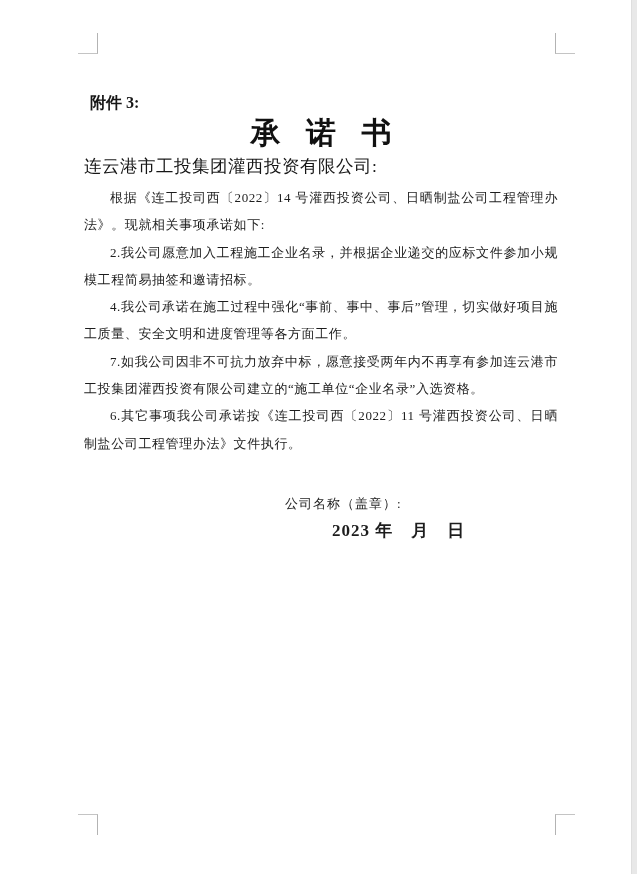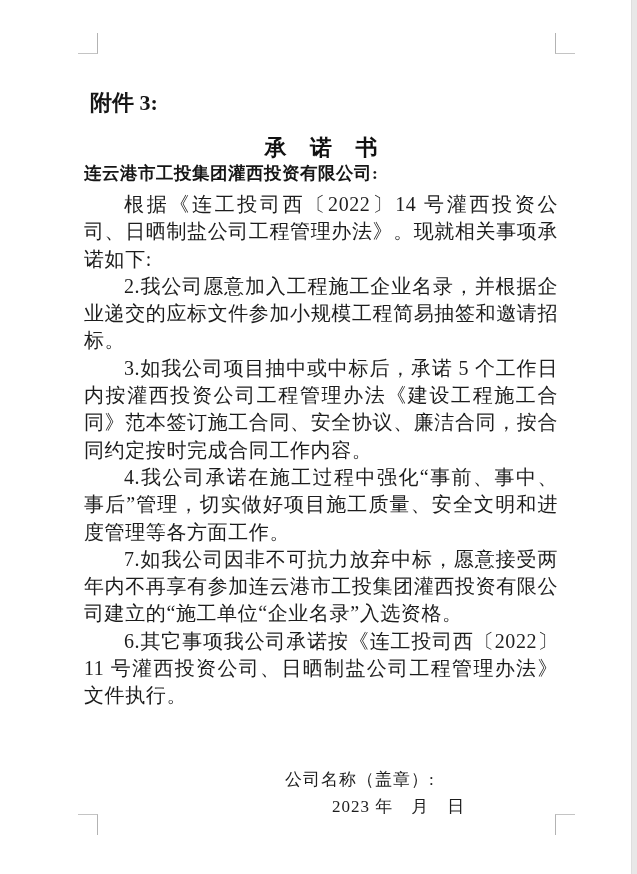--- a/index.html
+++ b/index.html
@@ -38,69 +38,70 @@
   .content {
     position: absolute;
     left: 84px;
     top: 0;
     width: 474px;
   }
 
   .attachment {
     margin: 93px 0 0 6px;
     font-weight: bold;
-    font-size: 22px;
+    font-size: 16px;
     line-height: 20px;
     color: #161616;
   }
 
   .doc-title {
-    margin-top: 21px;
+    margin-top: 6px;
     text-align: center;
     font-weight: bold;
-    font-size: 22px;
+    font-size: 30px;
     line-height: 27px;
     letter-spacing: 9px;
     text-indent: 9px; 
     color: #111111;
   }
 
   .recipient {
-    margin-top: 0;
-    font-weight: bold;
+    margin-top: 8px;
+    font-weight: normal;
     font-size: 17.5px;
     line-height: 25px;
     letter-spacing: 0.5px;
     color: #161616;
   }
 
   .doc-body {
     margin-top: 5px;
-    font-size: 20px;
+    font-size: 13px;
     line-height: 27.3px;
     text-align: justify;
   }
   .doc-body .para {
     margin: 0;
     text-indent: 2em;
     letter-spacing: 0.6px;
   }
 
   .sig-company {
-    margin-top: 56px;
+    margin-top: 33px;
     padding-left: 201px;
-    font-size: 17px;
+    font-size: 13px;
     line-height: 27px;
     letter-spacing: 1px;
   }
   .sig-date {
     padding-left: 248px;
     font-size: 17px;
     line-height: 27px;
     letter-spacing: 1px;
+    font-weight: bold;
   }
 </style>
 </head>
 <body>
 
 <div class="page-edge-right"></div>
 
 <div class="crop crop-tl"></div>
 <div class="crop crop-tr"></div>
 <div class="crop crop-bl"></div>
@@ -109,21 +110,20 @@
 <div class="content">
   <div class="attachment">附件 3:</div>
 
   <div class="doc-title">承 诺 书</div>
 
   <div class="recipient">连云港市工投集团灌西投资有限公司:</div>
 
   <div class="doc-body">
       <p class="para">根据《连工投司西〔2022〕14 号灌西投资公司、日晒制盐公司工程管理办法》。现就相关事项承诺如下:</p>
       <p class="para">2.我公司愿意加入工程施工企业名录，并根据企业递交的应标文件参加小规模工程简易抽签和邀请招标。</p>
-      <p class="para">3.如我公司项目抽中或中标后，承诺 5 个工作日内按灌西投资公司工程管理办法《建设工程施工合同》范本签订施工合同、安全协议、廉洁合同，按合同约定按时完成合同工作内容。</p>
       <p class="para">4.我公司承诺在施工过程中强化“事前、事中、事后”管理，切实做好项目施工质量、安全文明和进度管理等各方面工作。</p>
       <p class="para">7.如我公司因非不可抗力放弃中标，愿意接受两年内不再享有参加连云港市工投集团灌西投资有限公司建立的“施工单位“企业名录”入选资格。</p>
       <p class="para">6.其它事项我公司承诺按《连工投司西〔2022〕11 号灌西投资公司、日晒制盐公司工程管理办法》文件执行。</p>
     </div>
 
   <div class="sig-company">公司名称（盖章）:</div>
 
   <div class="sig-date">2023 年　月　日</div>
 </div>
 

